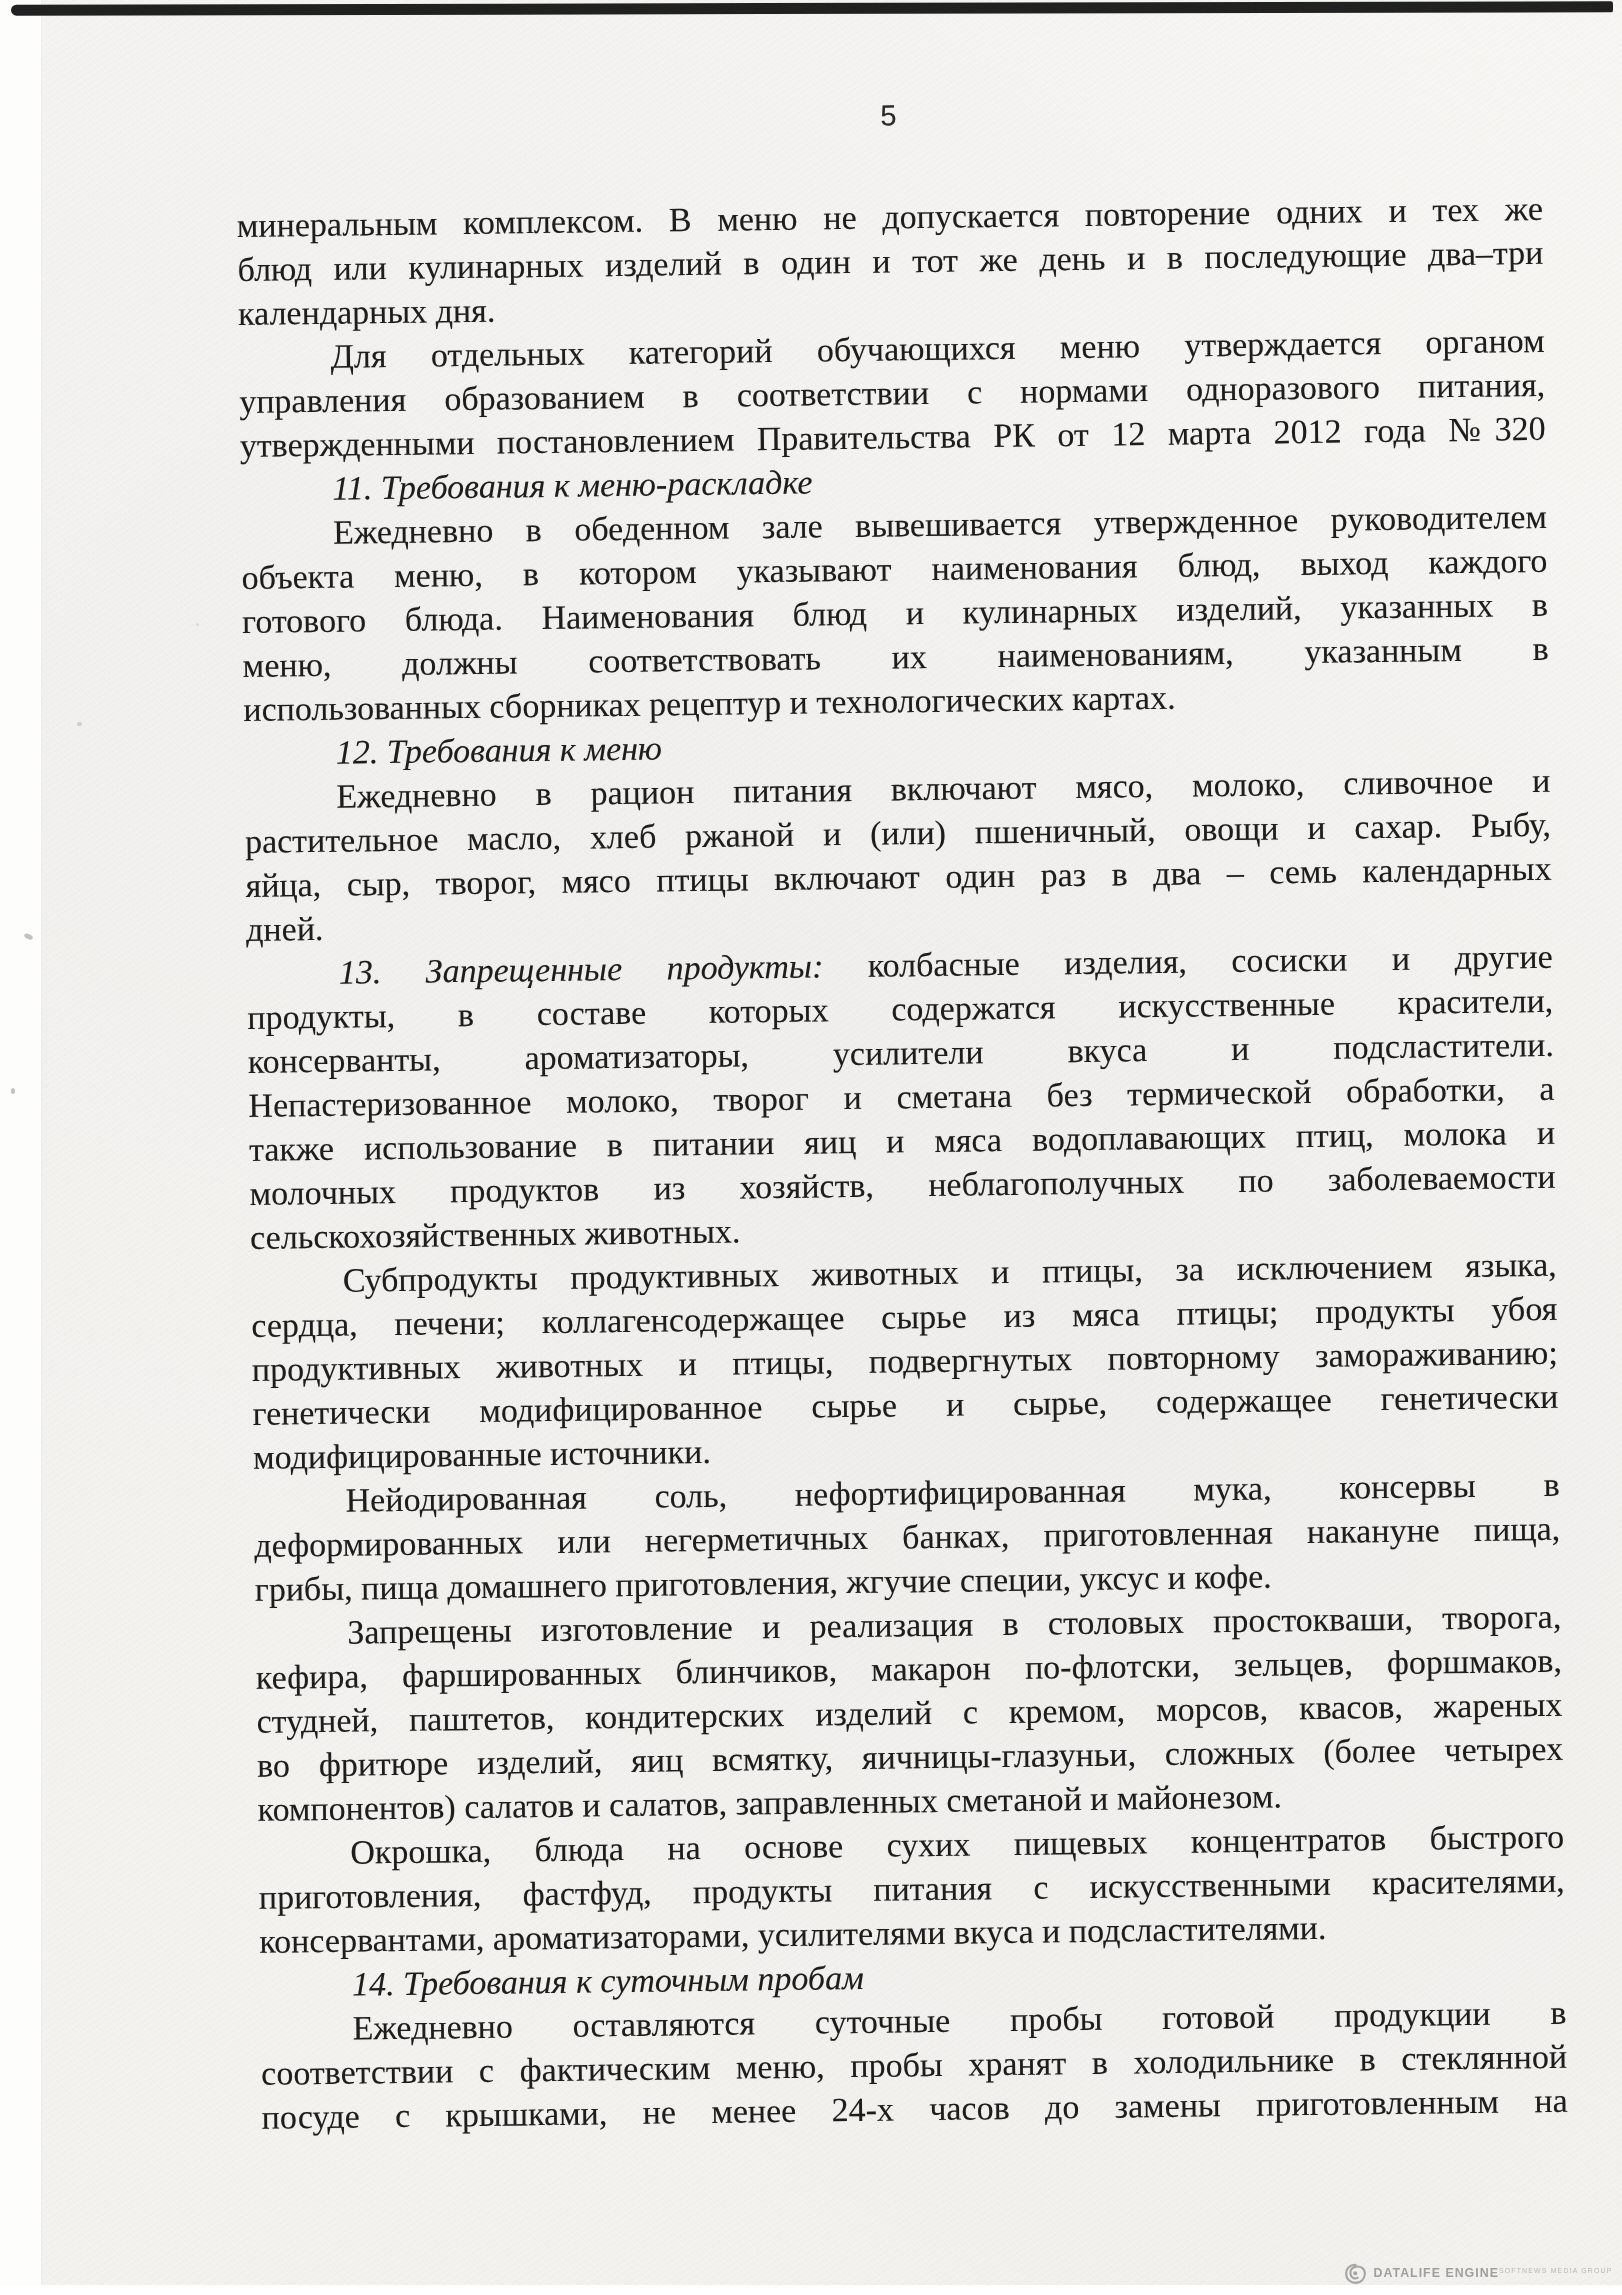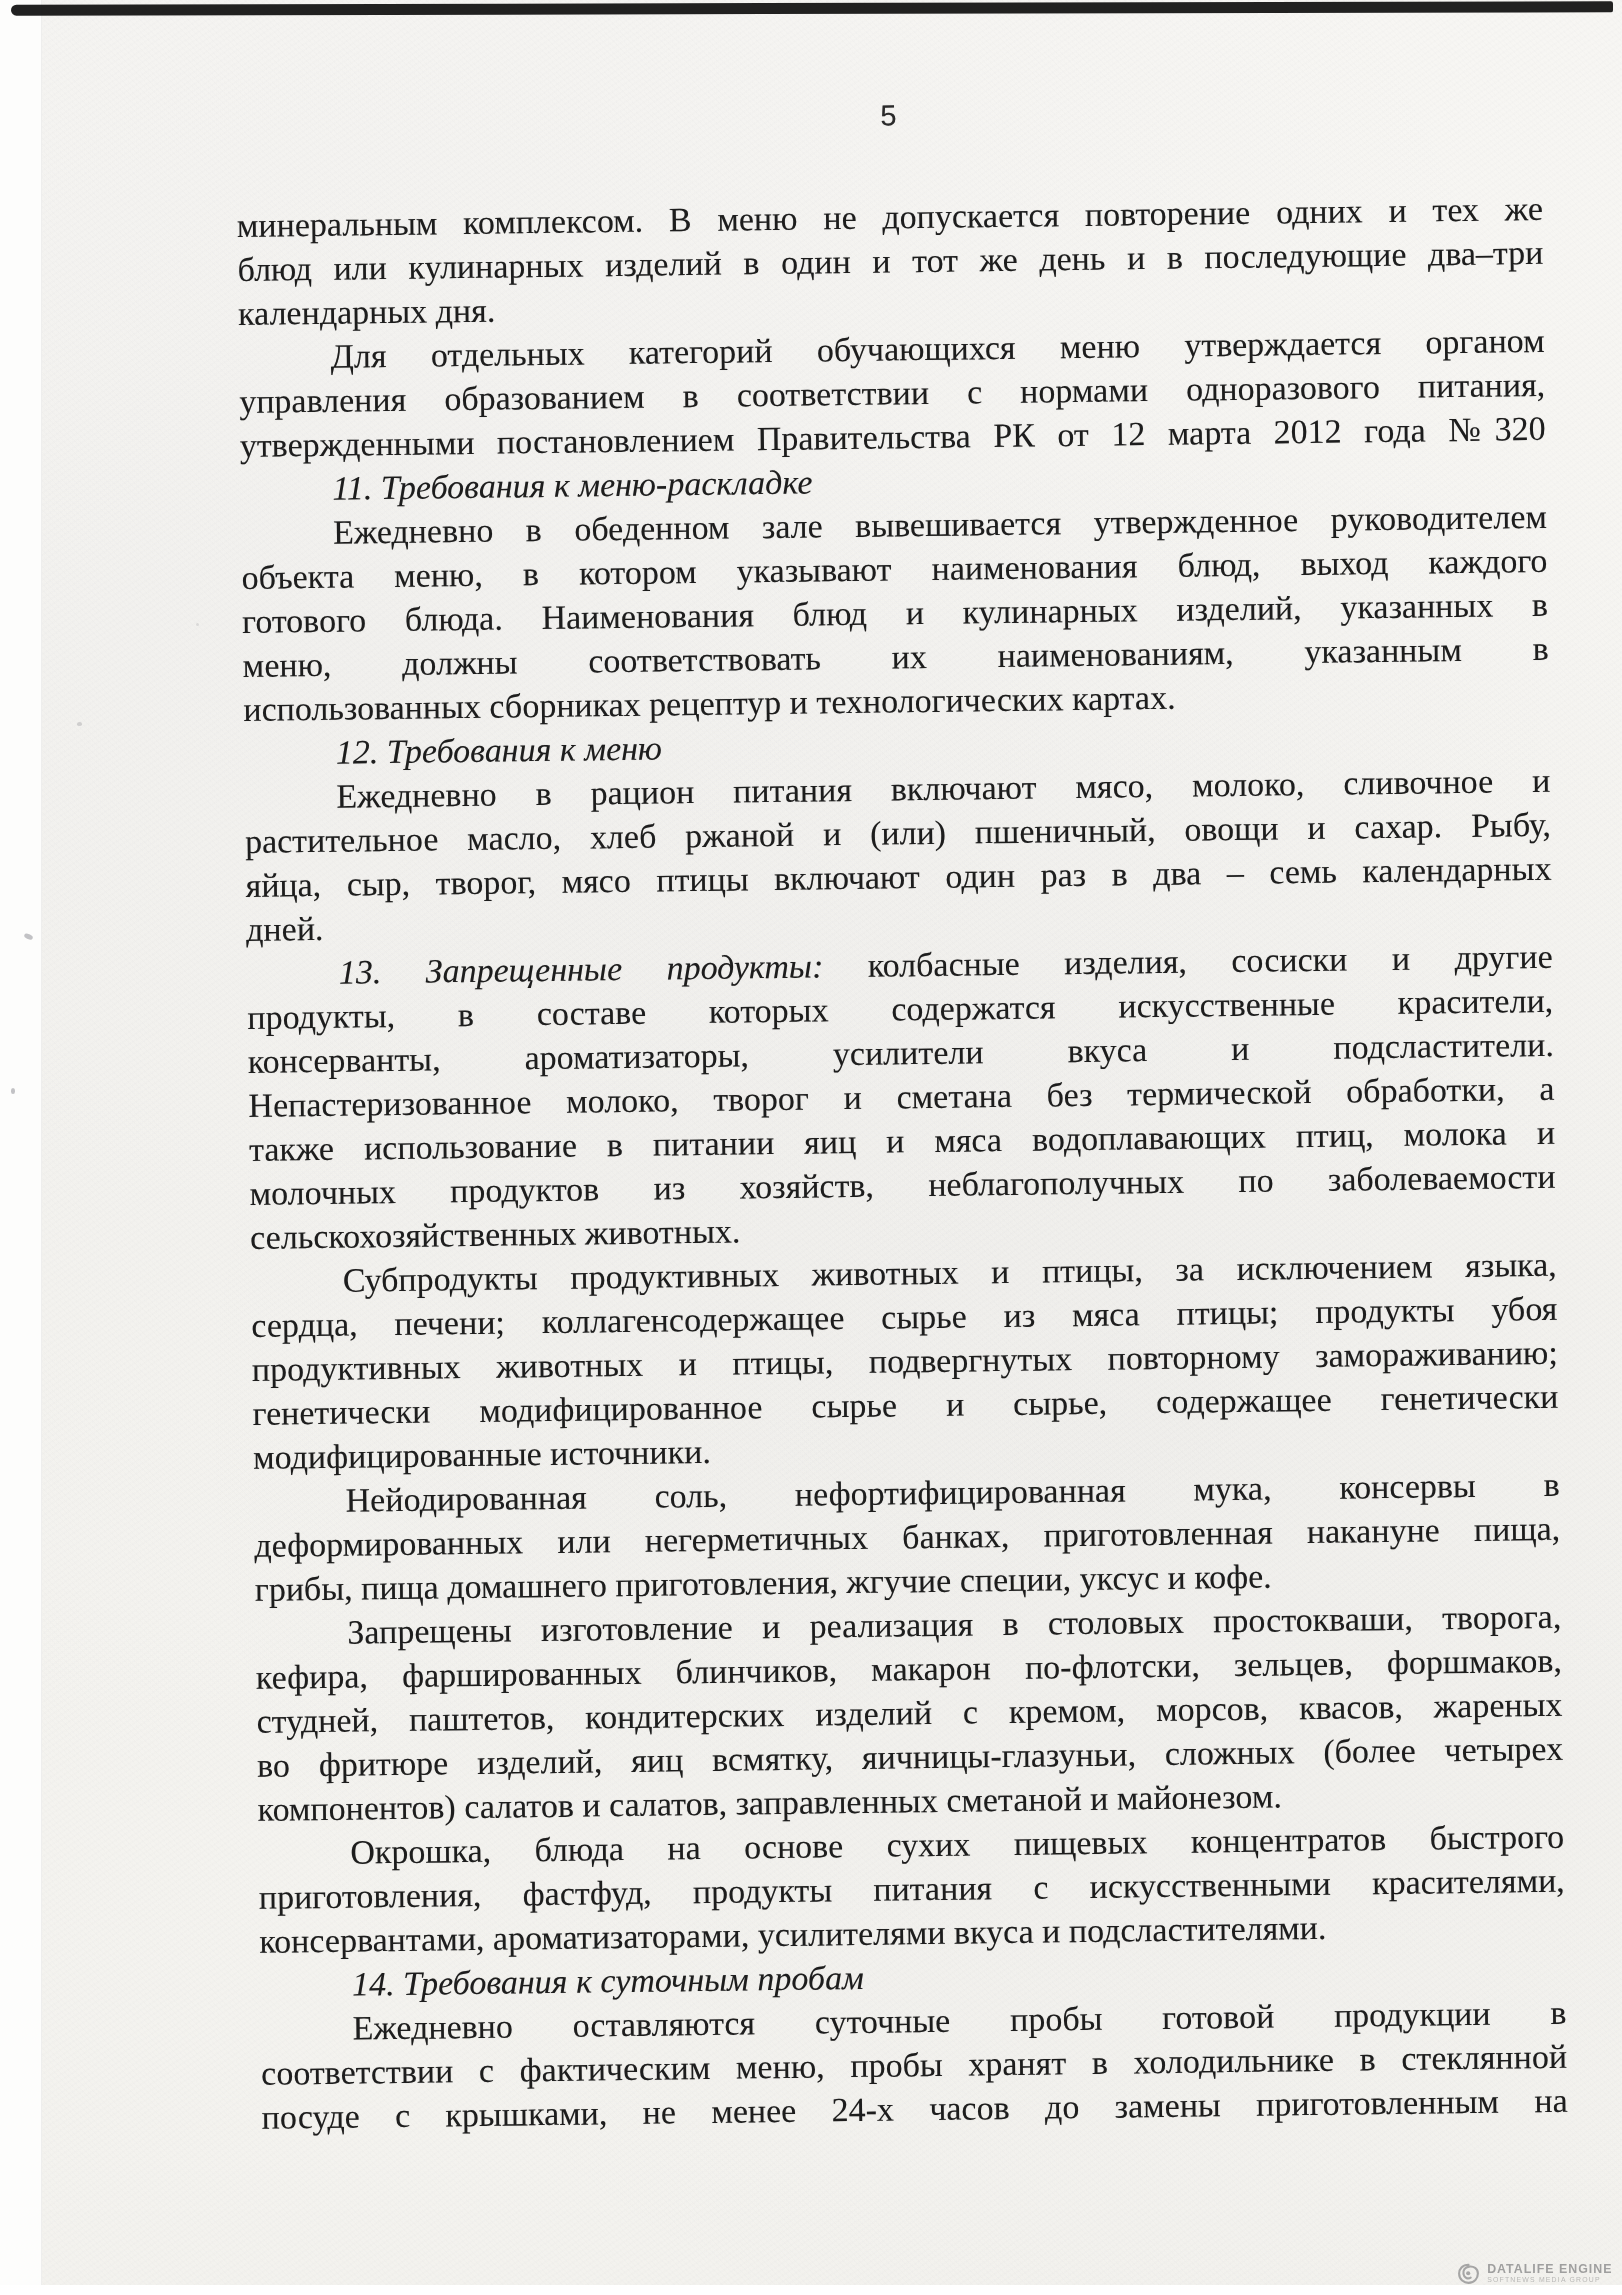--- a/index.html
+++ b/index.html
@@ -99,21 +99,21 @@
   .watermark {
     position: absolute;
     right: 10.5px;
     bottom: 9.2px;
     display: flex;
     align-items: center;
     gap: 5.9px;
     opacity: 0.95;
   }
   .wm-logo { flex: 0 0 auto; display: block; }
-  .wm-text { display: flex; flex-direction: column; }
+  .wm-text { display: flex; flex-direction: row; }
   .wm-title {
     font-family: "Liberation Sans", "DejaVu Sans", sans-serif;
     font-weight: bold;
     font-size: 12.4px;
     letter-spacing: 1px;
     color: #9b9b9b;
     line-height: 13px;
   }
   .wm-subtitle {
     font-family: "Liberation Sans", "DejaVu Sans", sans-serif;

